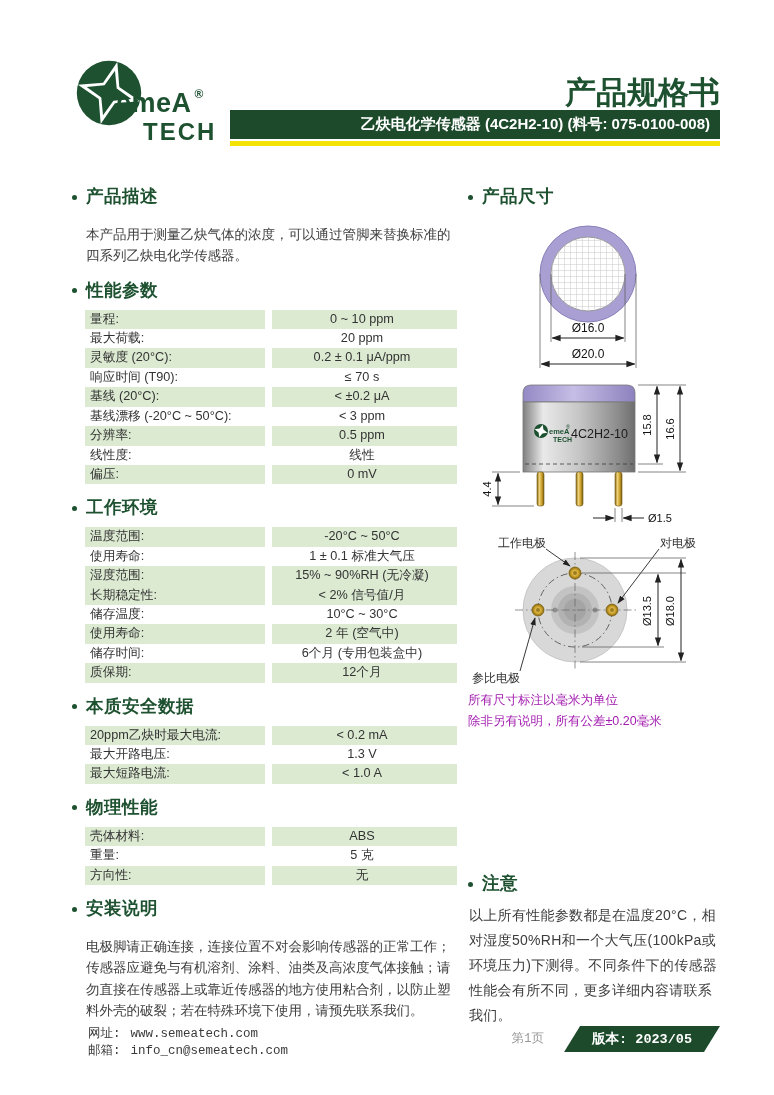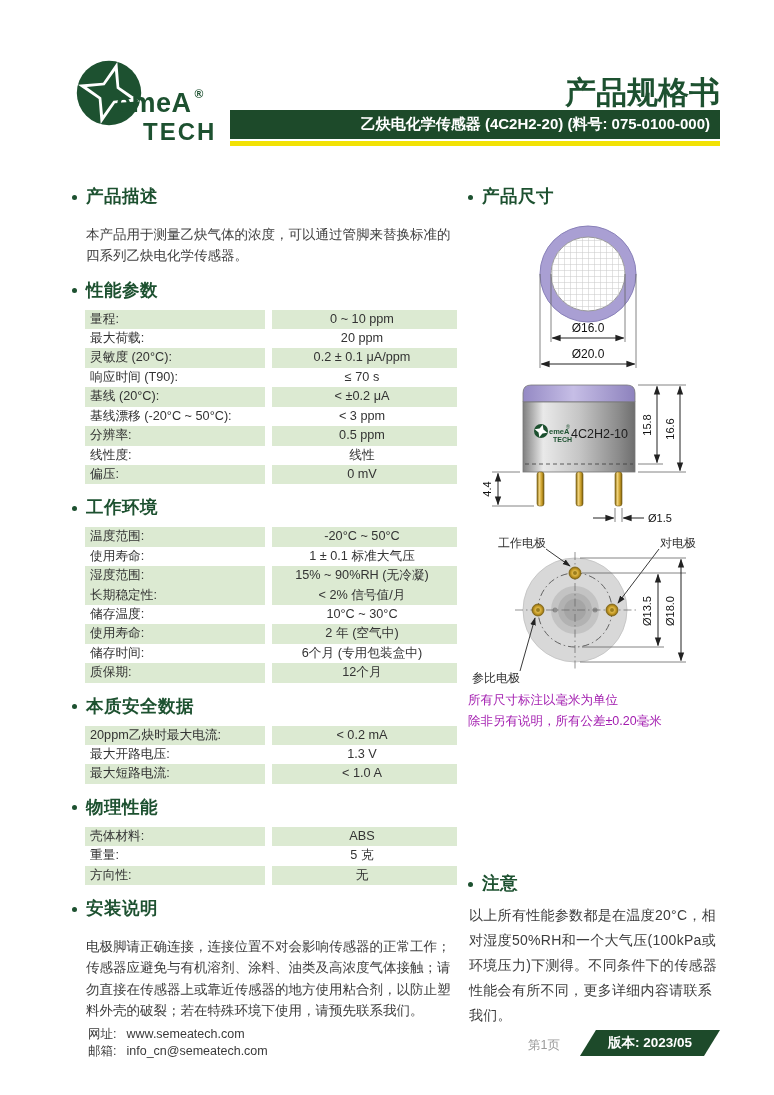--- a/index.html
+++ b/index.html
@@ -39,21 +39,21 @@
 
   
   .diagram{display:block;margin:0 auto;}
   .dg1{margin-top:6px;} .dg2,.dg3{margin-top:4px;}
   svg text{font-family:"Liberation Sans","DejaVu Sans",sans-serif;}
   .dim-notes{margin:4px 0 0 12px;font-size:12.5px;color:#a21caf;line-height:1.65;}
   .notice-sec{margin-top:140px;}
   .notice-body{margin:0 0 0 13px;font-size:14px;color:#3d3d3d;line-height:1.78;letter-spacing:.3px;}
 
   
-  .footer{position:absolute;left:88px;right:54px;top:1026px;display:flex;align-items:center;}
+  .footer{position:absolute;left:88px;right:54px;top:1026px;display:flex;align-items:flex-start;font-family:Liberation Mono, monospace;}
   .contact{font-size:12.5px;color:#3a3a3a;line-height:17px;}
   .contact .crow{display:flex;gap:10px;}
   .spacer{flex:1;}
   .pageno{color:#9a9a9a;font-size:12.5px;margin:4px 20px 0 0;}
   .ver-badge{margin-top:0;background:#1d4a2a;color:#fff;font-size:13.5px;font-weight:bold;
              padding:4px 28px;clip-path:polygon(16px 0,100% 0,calc(100% - 16px) 100%,0 100%);}
 </style>
 </head>
 <body>
 
@@ -62,21 +62,21 @@
   <svg class="logo-mark" width="70" height="70" viewBox="0 0 100 100">
     <circle cx="50" cy="50" r="46" fill="#1d5130"></circle>
     <polygon points="50,4 62,38 96,50 62,62 50,96 38,62 4,50 38,38" fill="#ffffff" transform="rotate(15 50 50)"></polygon>
     <polygon points="50,17 59,41 83,50 59,59 50,83 41,59 17,50 41,41" fill="#1d5130" transform="rotate(15 50 50)"></polygon>
   </svg>
   <div class="logo-text">
     <div class="logo-l1"><span>emeA</span><span class="reg">®</span></div>
     <div class="logo-l2">TECH</div>
   </div>
   <div class="doc-title">产品规格书</div>
-  <div class="prod-bar">乙炔电化学传感器 (4C2H2-20) (料号: 075-0100-000)</div>
+  <div class="prod-bar">乙炔电化学传感器 (4C2H2-10) (料号: 075-0100-008)</div>
   <div class="bar-underline"></div>
 
   <div class="content">
 
     <div class="col-left">
 
       <section class="first">
         <div class="sec-h">
             <span class="dot"></span>
             <span class="t">产品描述</span>

